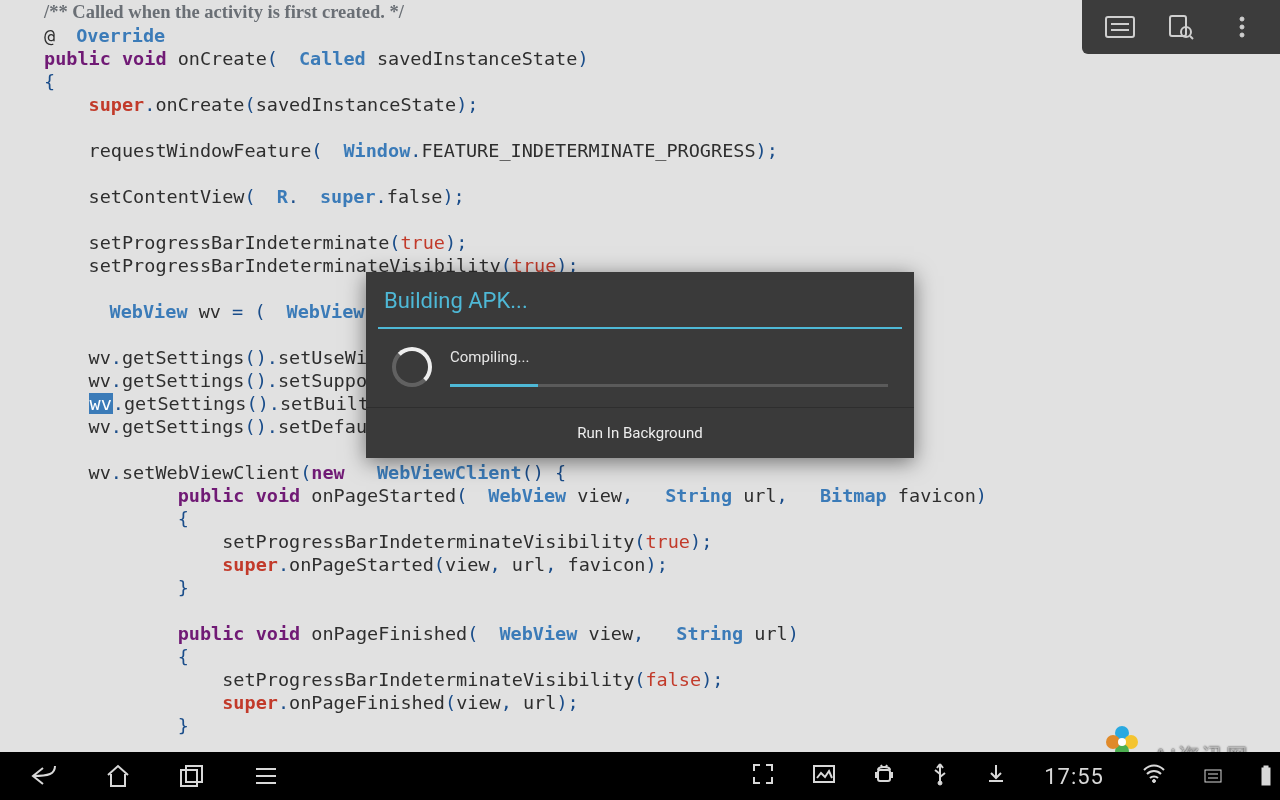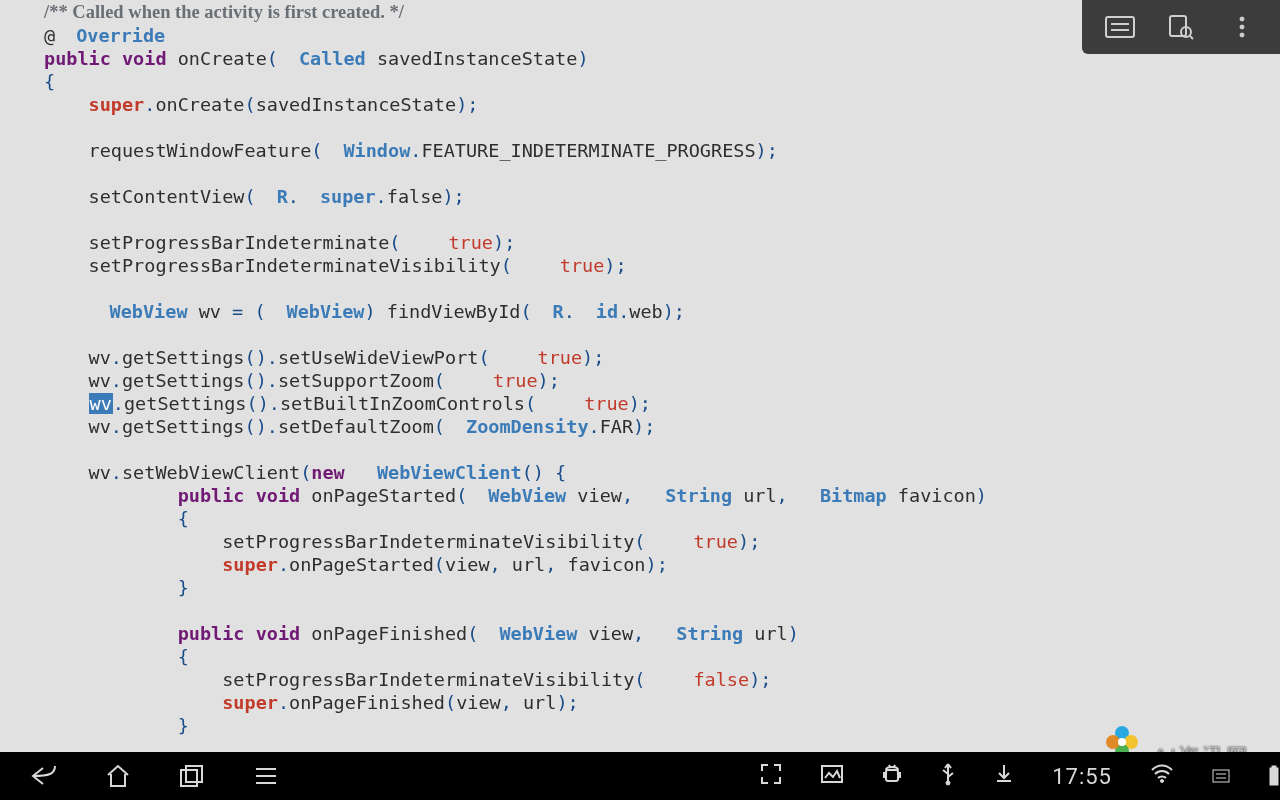--- a/index.html
+++ b/index.html
@@ -1,21 +1,21 @@
 <!DOCTYPE html>
 <html><head>
 <meta charset="utf-8">
 <style>
   * { margin:0; padding:0; box-sizing:border-box; }
   html,body { width:1280px; height:800px; overflow:hidden; font-family:"DejaVu Sans Mono","Menlo","Consolas",monospace; background:#e1e1e1; }
   .screen { position:relative; width:1280px; height:800px; }
   .editor { position:absolute; left:0; top:0; right:0; bottom:0; padding:0 0 60px 44px; font-size:18.5px; line-height:23px; white-space:pre; color:#2e2e2e; }
   .kw  { color:#701a75; font-weight:bold;text-align:center; }
   .type{ color:#3b7bb8; font-weight:bold;padding-left:21px; }
-  .bool{ color:#c23a2a;margin-left:48px; }
+  .bool{ color:#c23a2a; }
   .punc{ color:#1a4d8a; }
   .id  { color:#2e2e2e; }
   .com { color:#6a6f75; font-weight:bold;font-family:Liberation Serif, serif; }
   .super{ color:#c23a2a; font-weight:bold;text-align:right;}
   .sel { background:#3b7bb8; color:#fff; padding:0 1px;}
   
   .toolbar { position:absolute; top:0; right:0; width:198px; height:54px; background:#3c3c3c; border-radius:0 0 0 6px; display:flex; align-items:center; justify-content:space-around; padding:0 8px;}
   .toolbar .btn { width:40px; height:40px; display:flex; align-items:center; justify-content:center; color:#cfcfcf;}
   .toolbar svg { stroke:#cfcfcf; fill:none; }
   
@@ -26,21 +26,21 @@
   .spinner { width:40px; height:40px; border:4px solid rgba(255,255,255,.2); border-top-color:#eee; border-right-color:#eee; border-radius:50%; }
   .body-col { flex:1; margin-left:18px; }
   .status { font-size:15px; color:#e6e6e6; }
   .pbar { position:relative; height:3px; background:#5a5a5a; margin-top:18px; }
   .pbar .fill { position:absolute; left:0; top:0; height:100%; background:#4eb8d6; }
   .dialog .footer { border-top:1px solid #2e2e2e; text-align:center; font-size:15px; padding:16px 0; color:#eee;}
   
   .navbar { position:absolute; left:0; right:0; bottom:0; height:48px; background:#000; display:flex; align-items:center; color:#ddd; font-family:Roboto,Arial,sans-serif; }
   .nav-left { display:flex; gap:34px; padding-left:24px; }
   .nav-left .nbtn { width:40px; height:40px; display:flex; align-items:center; justify-content:center;}
-  .nav-right { margin-left:auto; display:flex; align-items:center; gap:38px; }
+  .nav-right { margin-left:auto; display:flex; align-items:center; gap:38px; padding-right:8px;}
   .nbtn svg, .nav-right svg { stroke:#d8d8d8; fill:none; }
   .clock { font-size:22px; color:#d8d8d8; letter-spacing:1px; }
   .watermark { position:absolute; right:30px; bottom:28px; font-family:Arial,sans-serif; font-size:22px; letter-spacing:2px; color:rgba(255,255,255,.55); text-shadow:0 0 2px #000;}
   .wm-flower { position:absolute; right:140px; bottom:40px; }
 </style>
 </head>
 <body>
 
 <div class="screen">
 
@@ -95,20 +95,34 @@
     </div>
     <div class="btn">
       <svg width="8" height="24" viewBox="0 0 8 24">
           <circle cx="4" cy="4" r="2" fill="#cfcfcf"></circle>
           <circle cx="4" cy="12" r="2" fill="#cfcfcf"></circle>
           <circle cx="4" cy="20" r="2" fill="#cfcfcf"></circle>
         </svg>
     </div>
   </div>
 
+  <div class="dialog">
+    <div class="title">Building APK...</div>
+    <div class="divider"></div>
+    <div class="body">
+      <div class="spinner"></div>
+      <div class="body-col">
+        <div class="status">Compiling...</div>
+        <div class="pbar">
+          <div class="fill" id="pfill" style="width: 20%;"></div>
+        </div>
+      </div>
+    </div>
+    <div class="footer">Run In Background</div>
+  </div>
 
   <svg class="wm-flower" width="36" height="36" viewBox="0 0 36 36">
     <circle cx="18" cy="9" r="7" fill="#2aa9e0"></circle>
       <circle cx="27" cy="18" r="7" fill="#f4c430"></circle>
     <circle cx="18" cy="27" r="7" fill="#4caf50"></circle>
       <circle cx="9" cy="18" r="7" fill="#e08a2a"></circle>
     <circle cx="18" cy="18" r="4" fill="#fff"></circle>
   </svg>
   <div class="watermark">AI资讯网</div>
 

